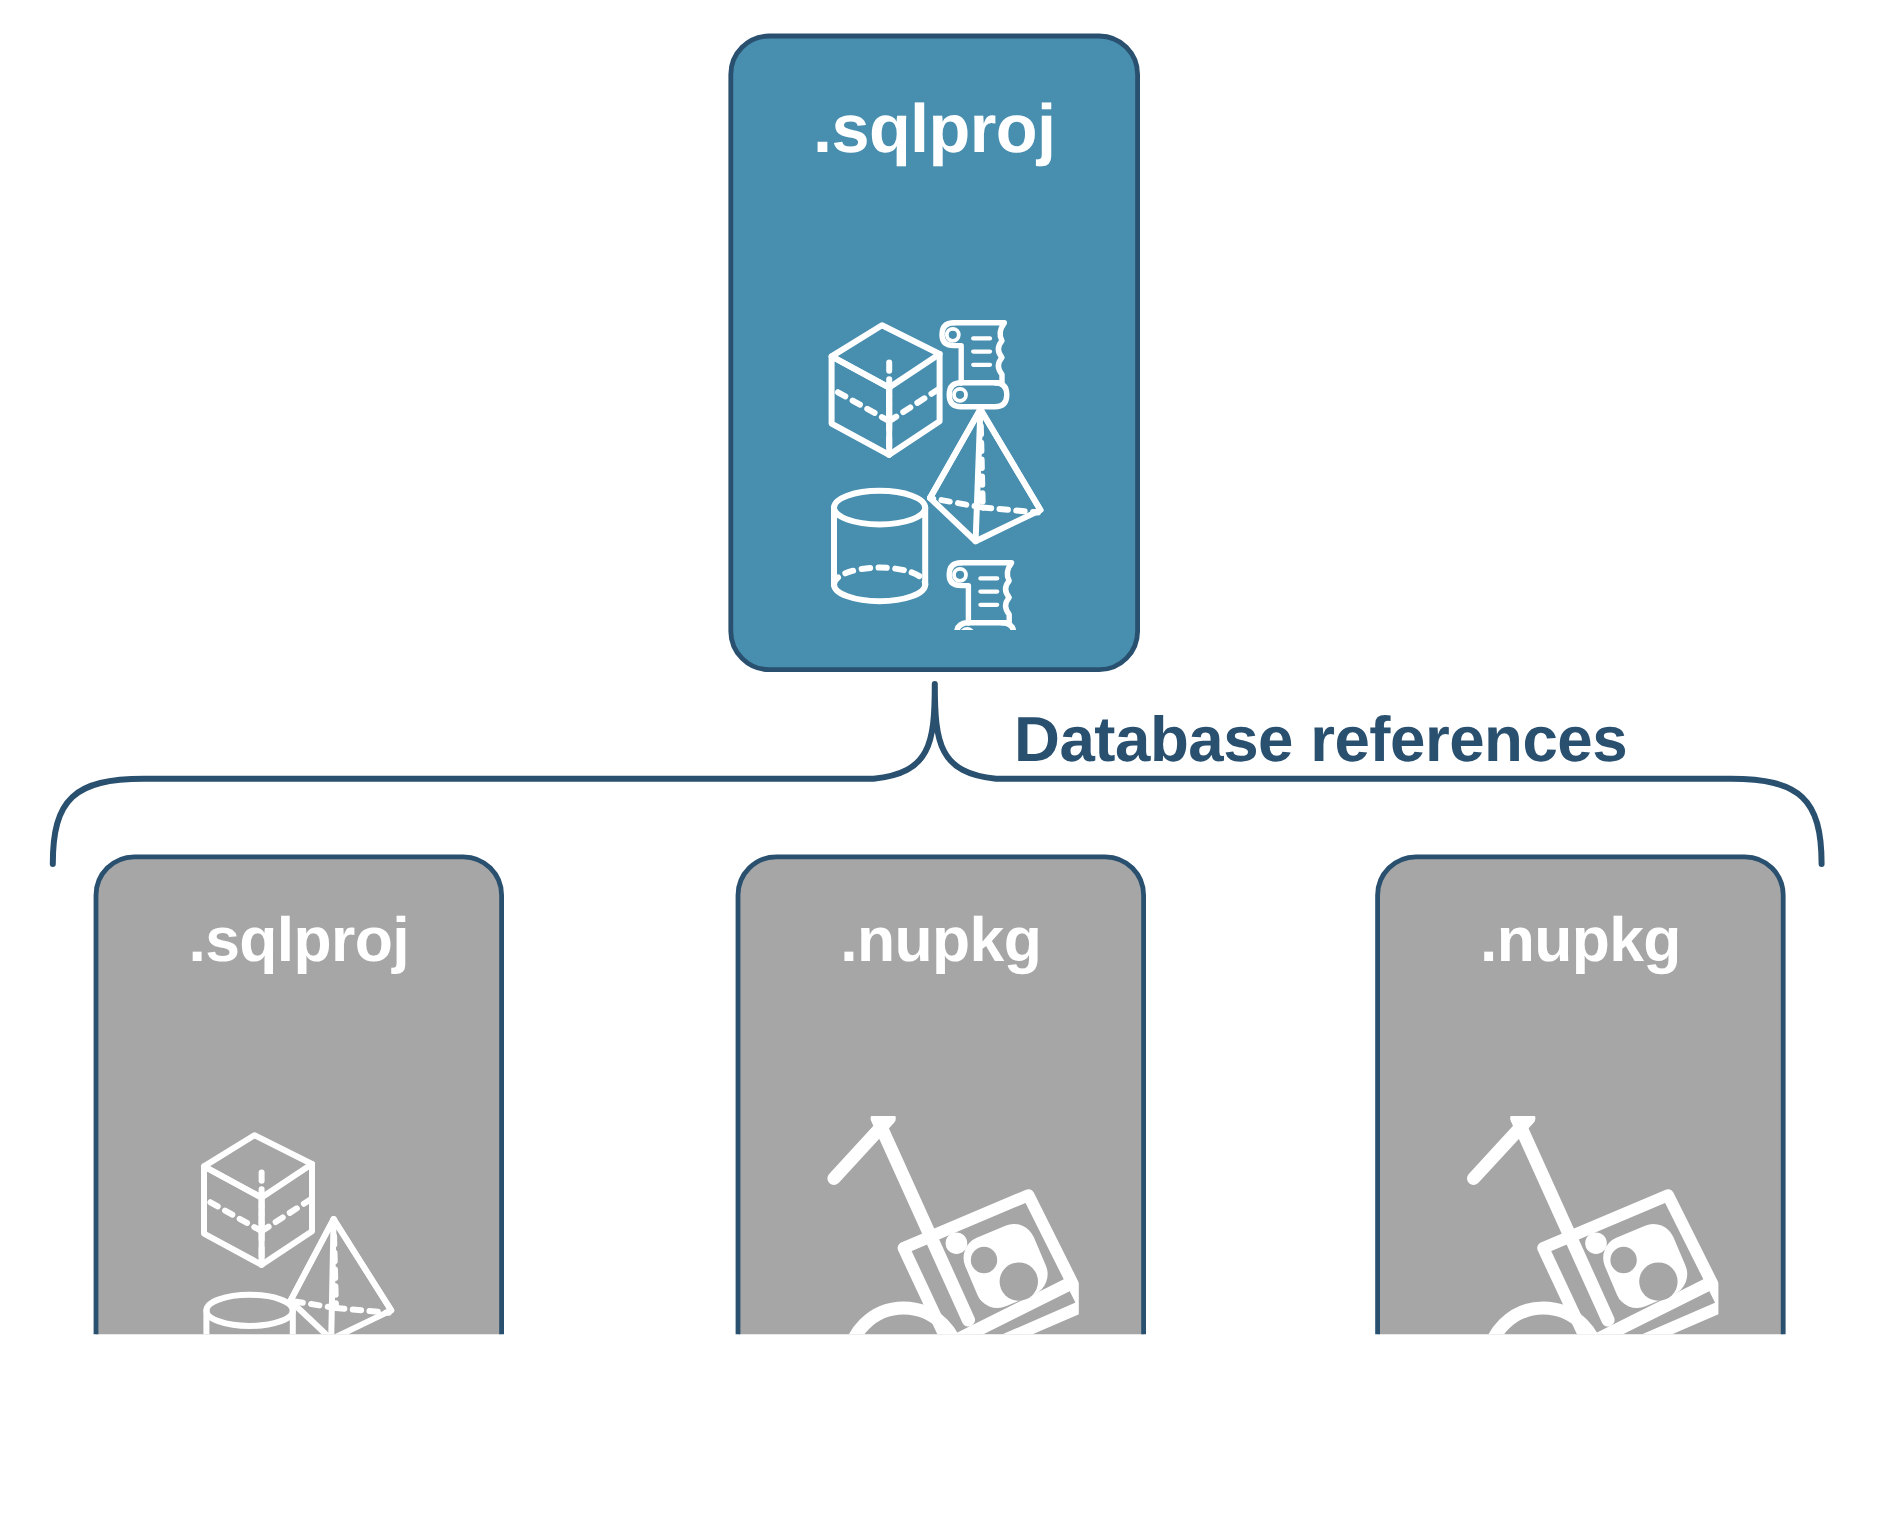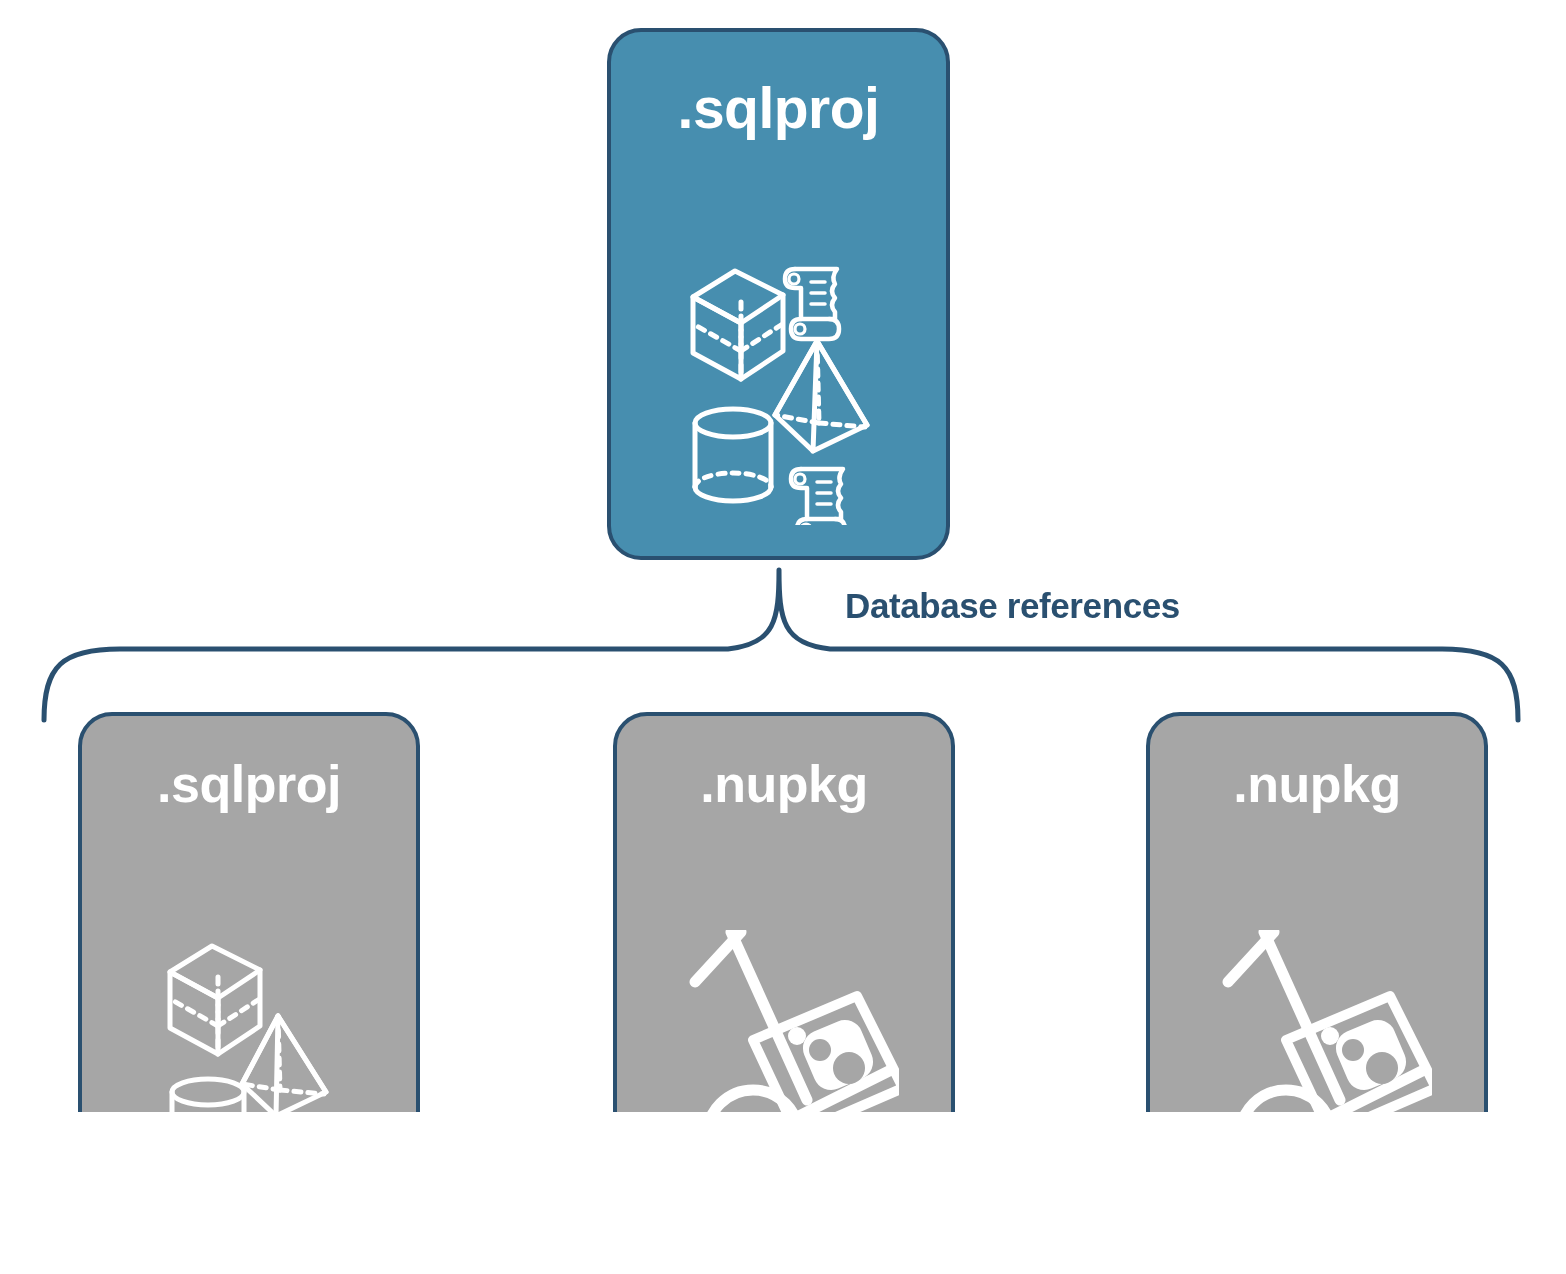--- a/index.html
+++ b/index.html
@@ -84,21 +84,21 @@
     width: 1566px;
     height: 200px;
     pointer-events: none;
   }
 
   
   #ref-label {
     position: absolute;
     left: 845px;
     top: 586px;
-    font-size: 35px;
+    font-size: 53px;
     font-weight: bold;
     color: #2A5070;
     letter-spacing: -0.4px;
     white-space: nowrap;
     user-select: none;
   }
 </style>
 </head>
 <body>
 

